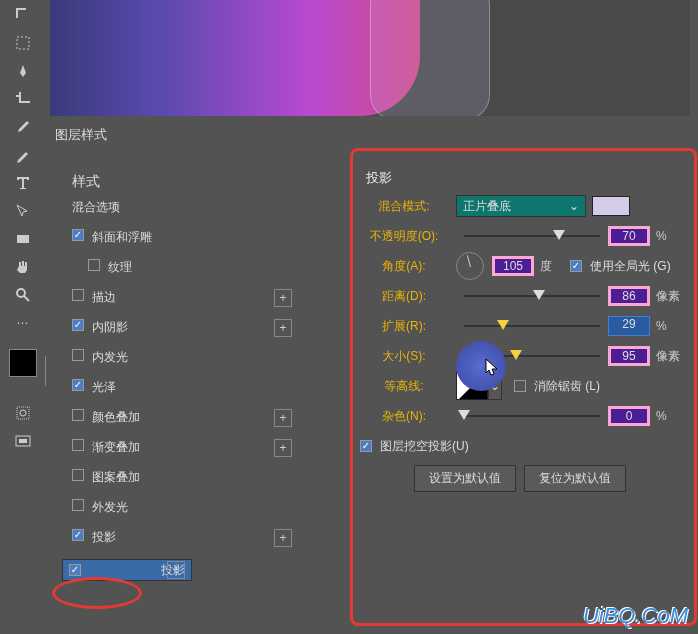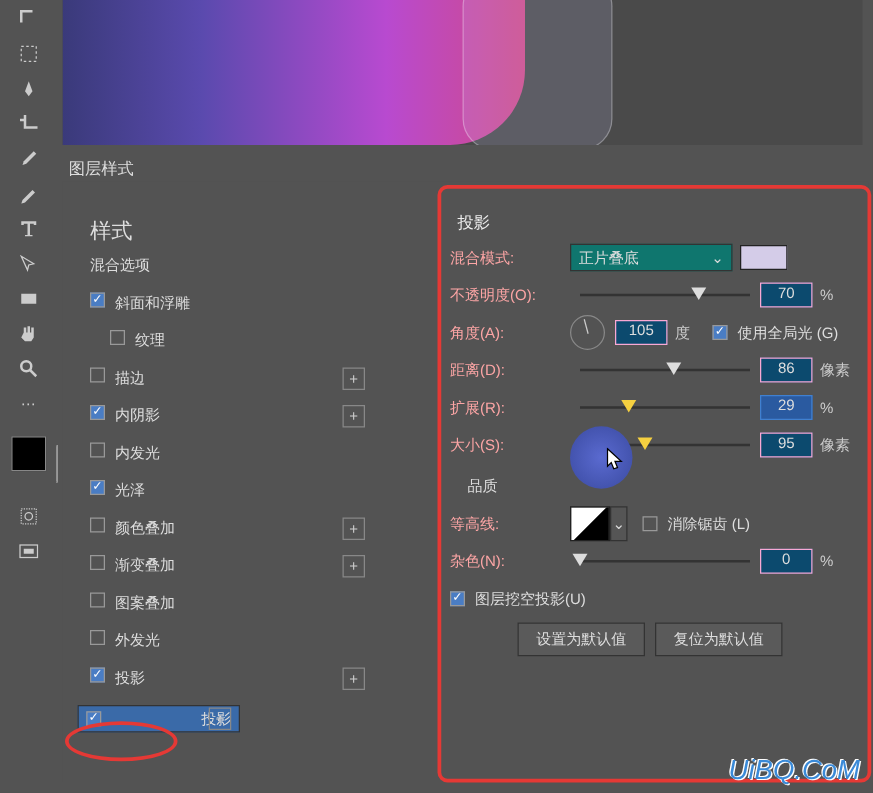--- a/index.html
+++ b/index.html
@@ -8,43 +8,43 @@
 .canvas-img{position:absolute;left:0;top:0;width:370px;height:116px;background:linear-gradient(90deg,#3a3a7a 0%,#5a4aae 30%,#b84ad0 70%,#d04a88 100%);border-radius:0 0 60px 0}
 .canvas-glass{position:absolute;right:200px;top:-20px;width:120px;height:140px;background:rgba(200,200,255,0.15);border-radius:25px;border:1px solid rgba(255,255,255,0.3)}
 .toolbar{position:absolute;left:0;top:0;width:45px;height:634px;background:#535353;display:flex;flex-direction:column;align-items:center;padding-top:5px;gap:8px}
 .tool-icon{width:20px;height:20px;display:flex;align-items:center;justify-content:center;color:#ccc;cursor:pointer}
 .tool-icon svg{width:16px;height:16px;fill:#ccc}
 .color-swatch{width:28px;height:28px;background:#000;border:1px solid #888;position:relative;margin-top:8px}
 .color-swatch::after{content:"";position:absolute;left:6px;top:6px;width:28px;height:28px;background:#fff;border:1px solid #888;z-index:-1}
 .dialog-title{position:absolute;left:55px;top:126px;color:#ddd;font-size:13px}
 .dialog{position:absolute;left:50px;top:145px;width:645px;height:480px;background:#535353}
 .styles-panel{position:absolute;left:12px;top:20px;width:236px;height:440px}
-.styles-header{padding:8px 10px;color:#ddd;font-size:17px}
+.styles-header{padding:8px 10px;color:#ddd;font-size:14px}
 .style-row{display:flex;align-items:flex-start;height:30px;padding-left:10px;position:relative}
 .style-row.sub{padding-left:26px}
 .style-row.sel{background:#3a6aa8}
 .chk{width:12px;height:12px;border:1px solid #999;margin-right:8px;display:flex;align-items:center;justify-content:center;cursor:pointer}
 .chk.on{background:#4a7dc4}
 .chk.on::after{content:"✓";color:#fff;font-size:10px;line-height:1}
 .plus-btn{position:absolute;right:6px;width:18px;height:18px;border:1px solid #888;display:flex;align-items:center;justify-content:center;cursor:pointer;color:#ccc}
 .red-ellipse{position:absolute;border:3px solid #e53935;border-radius:50%;pointer-events:none}
 .red-ellipse.big{left:350px;top:148px;width:347px;height:478px;border-radius:8px}
 .red-ellipse.small{left:52px;top:577px;width:90px;height:32px}
 .detail-panel{position:absolute;left:302px;top:12px;width:336px;height:450px;padding:8px}
 .section-title{color:#eee;margin:4px 0 8px 6px;font-size:13px}
 .group-title{color:#ddd;margin:6px 0 10px 14px}
 .row{display:flex;align-items:center;margin:8px 0;height:22px}
-.lbl{width:96px;text-align:left;padding-right:8px;color:#fca5a5}
+.lbl{width:96px;text-align:center;padding-right:8px;color:#eab308}
 .sel{background:#0f766e;border:1px solid #333;height:22px;width:130px;padding:0 6px;display:flex;align-items:center;justify-content:space-between;cursor:pointer}
 .color-box{width:38px;height:20px;background:#d4cce8;border:1px solid #222;margin-left:6px;cursor:pointer}
 .slider{flex:1;height:14px;position:relative;margin:0 8px}
 .slider-track{position:absolute;top:6px;left:0;right:0;height:2px;background:#333}
 .slider-thumb{position:absolute;top:1px;width:0;height:0;border-left:6px solid transparent;border-right:6px solid transparent;border-top:10px solid #ddd;transform:translateX(-6px);cursor:pointer}
 .slider-thumb.yellow{border-top-color:#f5d040}
-.num-input{width:42px;height:20px;background:#0c4a6e;border:1px solid #f9a8d4;text-align:center;color:#ddd}
+.num-input{width:42px;height:20px;background:#4c1d95;border:3px solid #f9a8d4;text-align:center;color:#ddd}
 .num-input.active{background:#2a5aa0;border:1px solid #4080d0}
 .unit{margin-left:6px;color:#ccc;width:24px}
 .angle-dial{width:28px;height:28px;border:1px solid #888;border-radius:50%;position:relative;cursor:pointer}
 .angle-dial::after{content:"";position:absolute;left:13px;top:2px;width:1px;height:12px;background:#ccc;transform-origin:bottom;transform:rotate(-15deg)}
 .contour-box{width:32px;height:28px;background:linear-gradient(135deg,#fff 49%,#000 51%);border:1px solid #222;cursor:pointer}
 .contour-dd{width:14px;height:28px;background:#555;border:1px solid #333;display:flex;align-items:center;justify-content:center;cursor:pointer;margin-right:12px}
 .btn{background:#5a5a5a;border:1px solid #333;padding:4px 14px;cursor:pointer;color:#ddd;font-size:12px}
 .btn-row{display:flex;gap:8px;justify-content:center;margin-top:0}
 .blue-circle{position:absolute;left:456px;top:341px;width:50px;height:50px;background:radial-gradient(circle,#5a6ad0 0%,#3a4aa0 100%);border-radius:50%;pointer-events:none}
 .cursor-arrow{position:absolute;left:485px;top:358px;pointer-events:none}
@@ -250,21 +250,20 @@
     <div class="row">
       <div class="lbl">大小(S):</div>
       <div class="slider">
           <div class="slider-track"></div>
           <div class="slider-thumb yellow" style="left:38%"></div>
         </div>
       <div class="num-input">95</div>
       <div class="unit">像素</div>
     </div>
 
-    <div class="group-title" style="margin-top:14px">品质</div>
 
     <div class="row">
       <div class="lbl">等高线:</div>
       <div class="contour-box"></div>
       <div class="contour-dd">⌄</div>
       <div class="chk"></div>
       <span>消除锯齿 (L)</span>
     </div>
 
     <div class="row">

